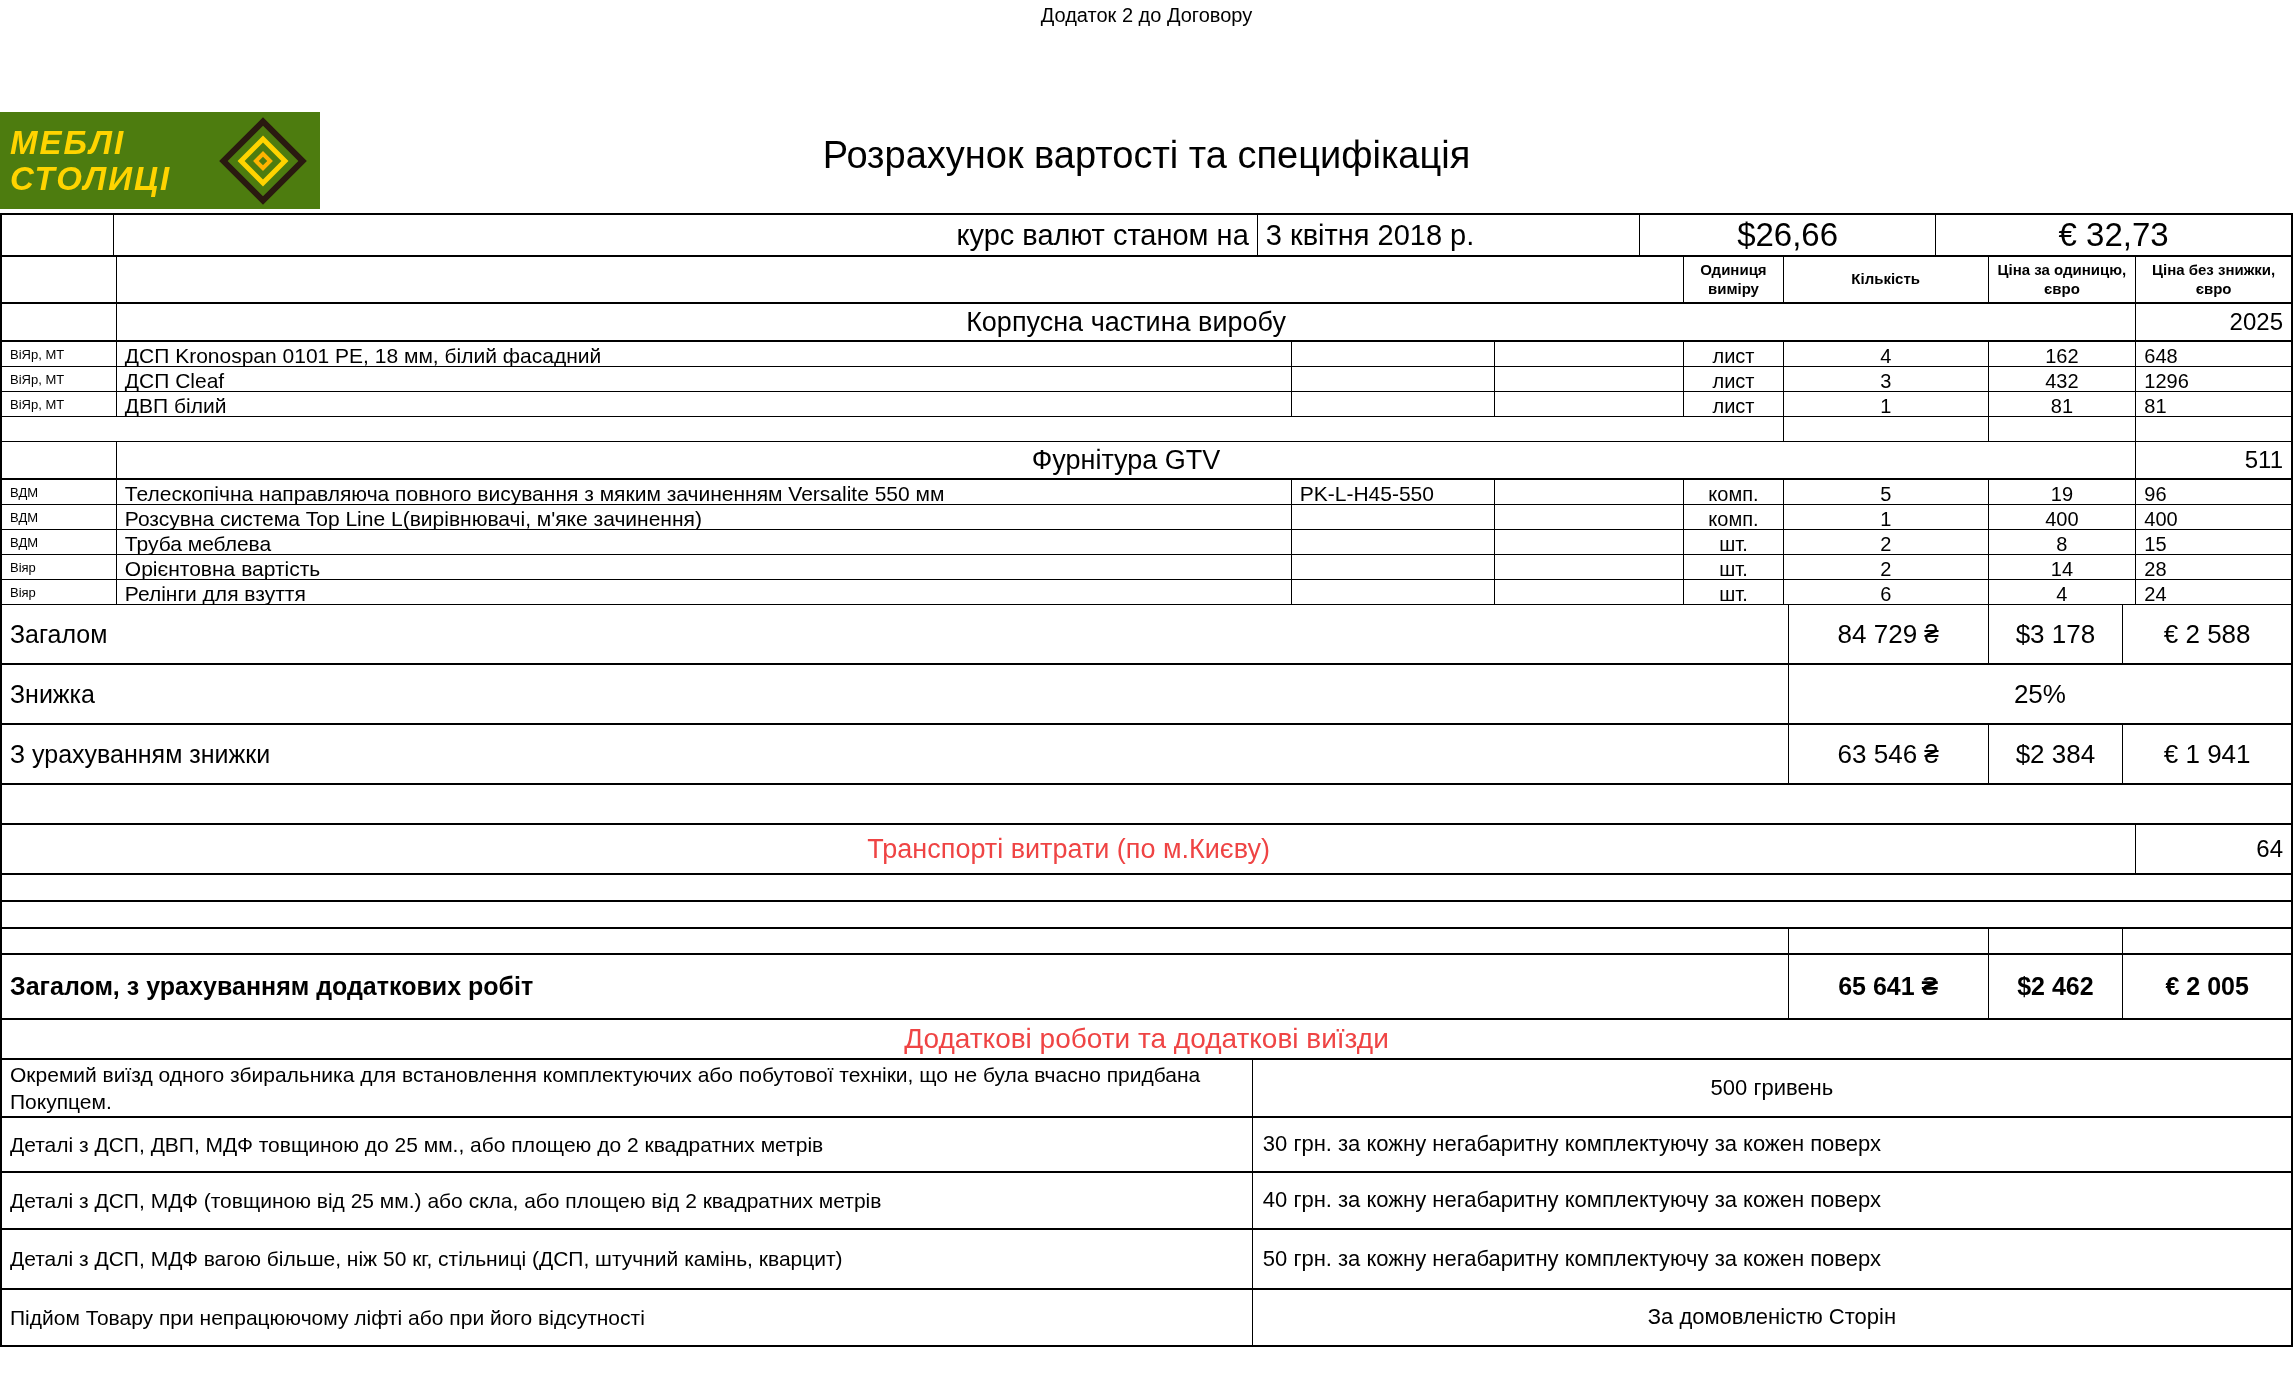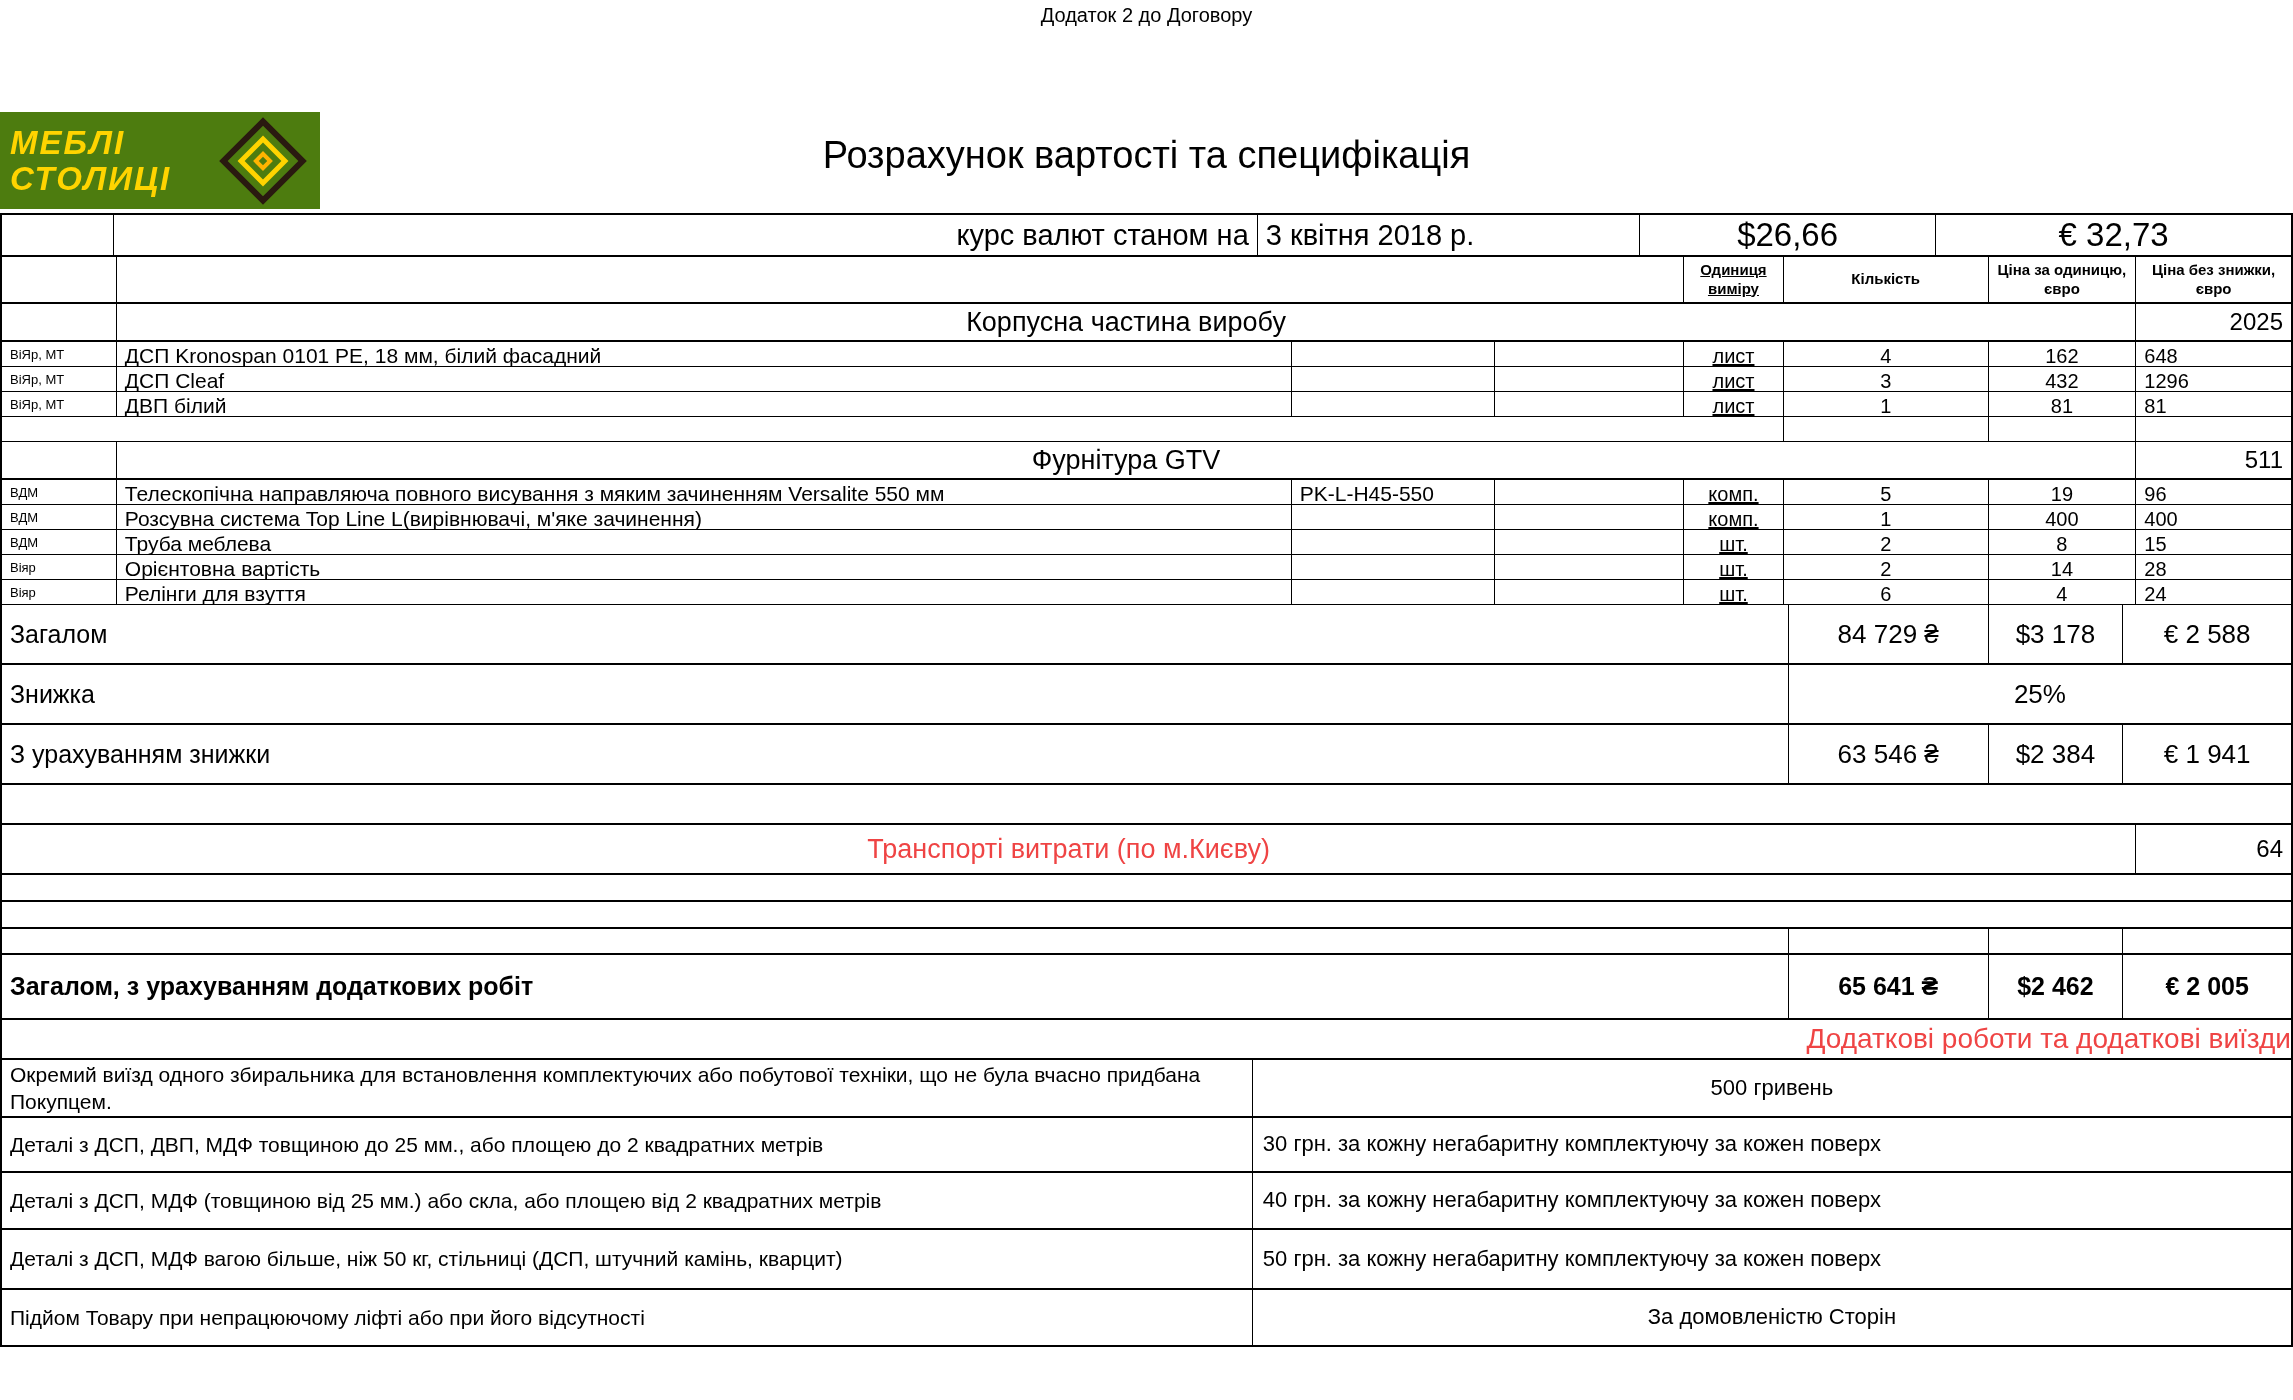--- a/index.html
+++ b/index.html
@@ -65,38 +65,38 @@
   .red { color:#ef4444; }
   .r-transport { height:50px; font-size:27px; }
   .r-extra-title { height:40px; font-size:28px; }
   .r-extra { font-size:21px; line-height:1.3; }
   .r-extra .price { font-size:22px; }
 
   .pl8 { padding-left:8px; } .pl10 { padding-left:10px; } .pr10 { padding-right:8px; }
 
   
   .w-sup{width:115px;} .w-name{width:1177px;} .w-code{width:204px;} .w-gap{width:189px;}
-  .w-unit{width:100px;text-decoration:underline;} .w-qty{width:205px;} .w-price{width:148px;} .w-last{width:155px;}
+  .w-unit{width:100px;} .w-qty{width:205px;} .w-price{width:148px;} .w-last{width:155px;}
   
   .w-blank{width:1570px;}
   
   .w-rlabel{width:1177px;} .w-rdate{width:393px;} .w-rusd{width:305px;} .w-reur{width:365px;}
   
   .w-sectitle{width:2023px;}
   
   .w-tlabel{width:1790px;} .w-tuah{width:200px;} .w-tusd{width:135px;} .w-teur{width:168px;} .w-tmerged{width:503px;}
   
   .w-translabel{width:2138px;}
   
   .w-fillbig{width:1785px;}
   
   .w-exleft{width:1253px;} .w-exright{width:1040px;}
   .h58{height:58px;} .h55{height:55px;} .h57{height:57px;} .h60{height:60px;}
   .h38{height:38px;} .h42{height:42px;} .h40{height:40px;} .h27{height:27px;} .h26{height:26px;}
-  .nr { border-right:none;justify-content:flex-end; }
+  .nr { border-right:none; }
 </style>
 </head>
 <body>
 
 <div class="doc-note">Додаток 2 до Договору</div>
 
 <div class="header-band">
   <div class="logo">
     <div class="logo-text">
       <div>МЕБЛІ</div>

